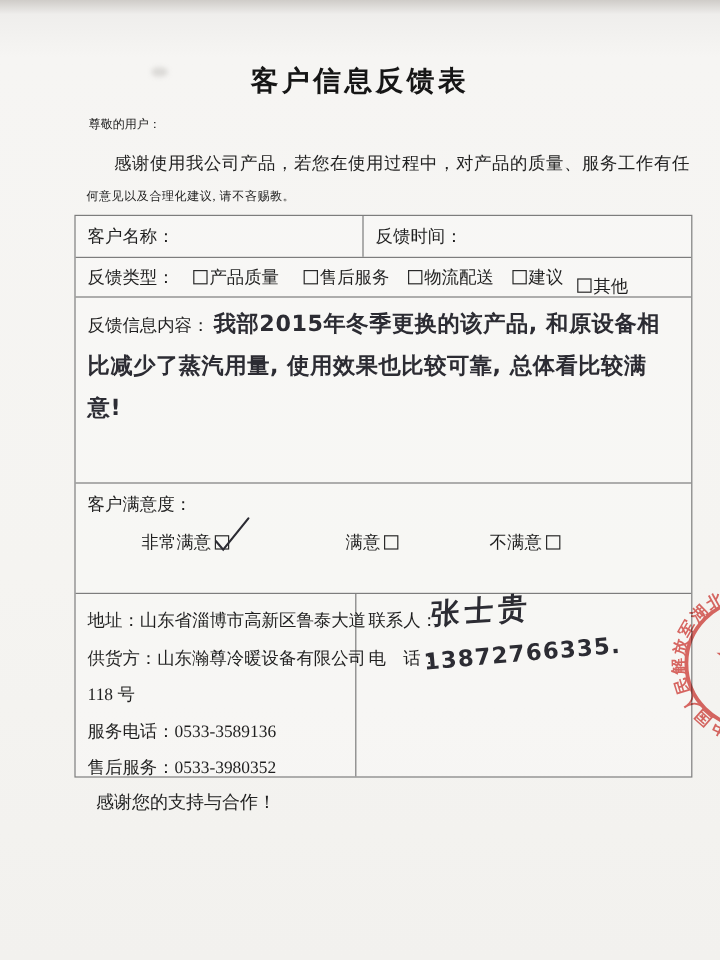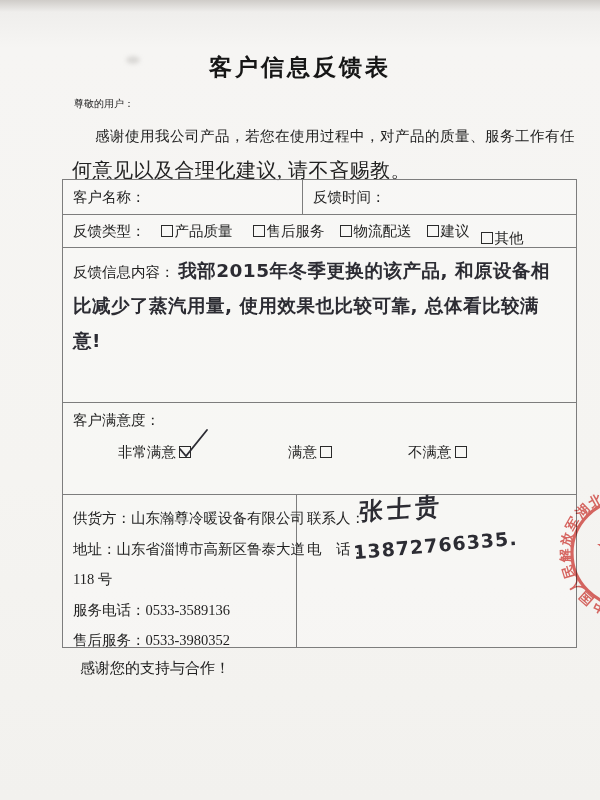--- a/index.html
+++ b/index.html
@@ -17,21 +17,21 @@
   }
   .title{
     position:absolute;top:52px;left:0;width:100%;
     text-align:center;font-size:23px;font-weight:bold;letter-spacing:3px;
     color:#161616;
   }
   .salutation{
     position:absolute;top:97px;left:74px;font-size:10px;color:#222;
   }
   .intro-line1{position:absolute;top:127px;left:95px;font-size:14.5px;letter-spacing:.5px;color:#222;}
-  .intro-line2{position:absolute;top:157px;left:72px;font-size:20px;letter-spacing:.5px;color:#222;}
+  .intro-line2{position:absolute;top:157px;left:72px;font-size:10px;letter-spacing:.5px;color:#222;}
 
   .form-table{
     position:absolute;left:62px;top:179px;width:515px;height:469px;
     border:1px solid #7d7d7d;box-sizing:border-box;background:rgba(255,255,255,.25);
     font-size:14.5px;
   }
   .row{position:relative;box-sizing:border-box;width:100%;}
   .row + .row{border-top:1px solid #7d7d7d;}
   .r1{height:34px;display:flex;}
   .r2{height:33px;display:flex;align-items:center;padding-left:10px;}
@@ -57,21 +57,21 @@
   }
   .fb-content{line-height:33px;font-size:14.5px;}
   .fb-content .hand{
     font-size:18.5px;font-weight:bold;letter-spacing:.5px;
     transform:skewX(-4deg);display:inline;
   }
 
   .sat-label{position:absolute;top:8px;left:10px;}
   .sat-opt{position:absolute;top:40px;white-space:nowrap;}
   .sat-opt .cb{margin-left:3px;}
-  .opt0{left:55px;} .opt1{left:225px;} .opt2{left:345px;}
+  .opt0{left:55px;font-family:Liberation Mono, monospace;} .opt1{left:225px;} .opt2{left:345px;}
   .checkwrap{position:relative;display:inline-block;}
   .checkmark-svg{position:absolute;left:1px;top:-17px;pointer-events:none;}
 
   .supplier-lines div{line-height:30.5px;white-space:nowrap;}
   .user-lines div{line-height:31px;white-space:nowrap;position:relative;z-index:2;}
   .hand-name{
     position:absolute;left:52px;top:-9px;font-size:24px;font-weight:bold;
     transform:rotate(-4deg) skewX(-6deg);letter-spacing:4px;
   }
   .hand-phone{
@@ -141,22 +141,22 @@
         <span>满意</span><span class="cb"></span>
       </span>
 
       <span class="sat-opt opt2">
         <span>不满意</span><span class="cb"></span>
       </span>
     </div>
 
     <div class="row r5">
       <div class="cell cell-left supplier-lines">
+        <div><span>地址：</span><span>山东省淄博市高新区鲁泰大道</span></div>
         <div><span>供货方：</span><span>山东瀚尊冷暖设备有限公司</span></div>
-        <div><span>地址：</span><span>山东省淄博市高新区鲁泰大道</span></div>
         <div>118 号</div>
         <div><span>服务电话：</span><span>0533-3589136</span></div>
         <div><span>售后服务：</span><span>0533-3980352</span></div>
       </div>
 
       <div class="cell cell-right user-lines">
         <div>
           <span>联系人：</span>
           <span class="hand hand-name">张士贵</span>
         </div>

